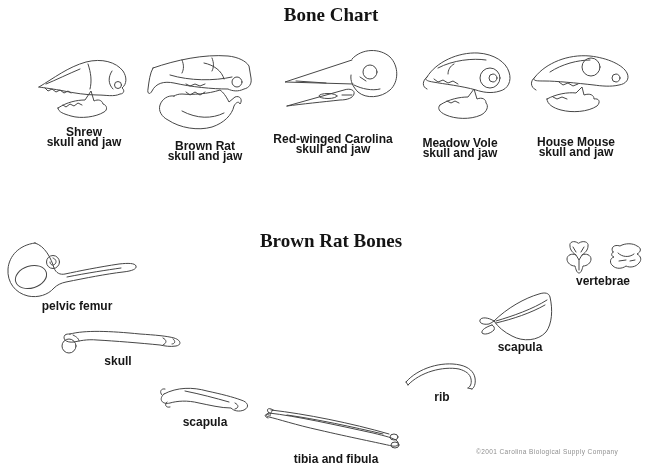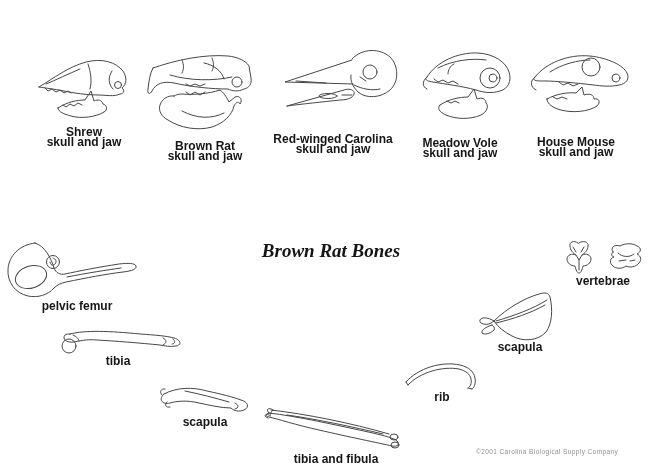--- a/index.html
+++ b/index.html
@@ -6,41 +6,42 @@
   .canvas{
     position:relative;width:650px;height:473px;background:#ffffff;
     font-family:"Liberation Sans",sans-serif;overflow:hidden;
   }
   .title{
     position:absolute;left:0;width:650px;text-align:center;
     font-family:"Liberation Serif","DejaVu Serif",serif;
     font-weight:bold;font-size:19px;color:#141414;text-indent:12px;
   }
   .title.main{top:4px;}
-  .title.section{top:240px;font-style:italic;}
+  .title.section{top:230px;}
   .art{position:absolute;}
   .art path,.art circle,.art ellipse{
     fill:none;stroke:#474747;stroke-width:1;stroke-linecap:round;stroke-linejoin:round;
   }
   .lbl{
     position:absolute;transform:translateX(-50%);
     font-size:12px;font-weight:bold;color:#161616;
     text-align:center;line-height:10px;white-space:nowrap;
   }
   .copyright{
     position:absolute;left:476px;top:448px;
     font-size:6.5px;letter-spacing:0.4px;color:#8f8f8f;
     font-family:"Liberation Sans",sans-serif;white-space:nowrap;
   }
 </style>
 </head>
 <body>
 
 <div class="canvas">
 
+  <div class="title main">Bone Chart</div>
   <div class="title section">Brown Rat Bones</div>
 
   <svg class="art" style="left:36px;top:54px" width="95" height="70" viewBox="0 0 95 70">
     <path d="M3,33 C18,24 32,13 50,8 C66,4 80,8 87,17 C91,23 91,30 86,34 C89,36 88,40 84,40 C78,43 70,41 62,41 C50,41 38,39 28,37 C18,35 9,34 3,33 Z"></path>
     <path d="M10,30 C20,26 32,20 44,15"></path>
     <path d="M52,10 C55,19 56,27 54,35"></path>
     <path d="M76,17 C72,23 72,30 77,35"></path>
     <circle cx="82" cy="31" r="3.5"></circle>
     <path d="M9,34 l3,3 4,-2 4,3 4,-2 4,3 4,-2 3,2"></path>
     <path d="M22,54 C31,48 41,46 49,46 L55,37 L58,47 C62,45 66,46 67,50 C71,51 72,56 68,58 C60,63 45,65 35,62 C28,60 22,58 22,54 Z"></path>
@@ -124,21 +125,21 @@
   </svg>
   <div class="lbl" style="left:77px;top:301px">pelvic femur</div>
 
   <svg class="art" style="left:55px;top:325px" width="128" height="32" viewBox="0 0 128 32">
     <path d="M15,9 C30,5 55,6 85,9 C100,10 112,11 119,13 C126,15 127,20 121,21 C115,22 110,21 105,20 C85,18 60,16 42,15 C32,14 24,16 19,17 C11,18 7,14 10,10 C11,9 13,9 15,9 Z"></path>
     <circle cx="14" cy="21" r="7"></circle>
     <path d="M18,10 C22,12 24,14 24,16"></path>
     <path d="M108,13 C112,15 112,18 108,20"></path>
     <path d="M118,14 C121,16 120,19 117,19"></path>
   </svg>
-  <div class="lbl" style="left:118px;top:356px">tibia</div>
+  <div class="lbl" style="left:118px;top:356px">skull</div>
 
   <svg class="art" style="left:155px;top:383px" width="100" height="32" viewBox="0 0 100 32">
     <path d="M9,11 C22,4 38,4 52,8 C66,11 78,14 86,17 C93,19 95,24 89,27 C84,29 79,28 76,25 C66,25 54,22 44,20 C32,17 22,18 15,20 C7,22 3,16 9,11 Z"></path>
     <path d="M7,12 C4,9 6,5 10,6"></path>
     <path d="M12,19 C9,22 11,25 15,24"></path>
     <path d="M30,8 C45,11 60,15 74,19"></path>
     <path d="M80,20 C84,22 84,25 80,26"></path>
   </svg>
   <div class="lbl" style="left:205px;top:417px">scapula</div>
 

